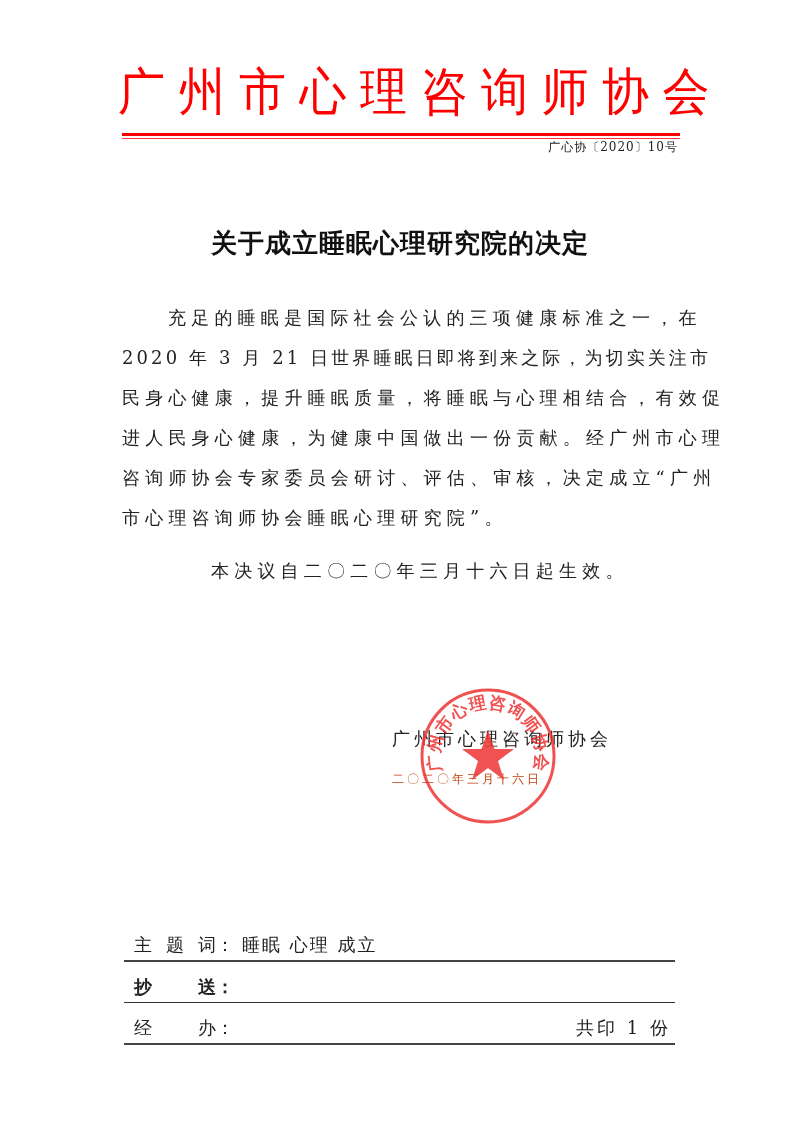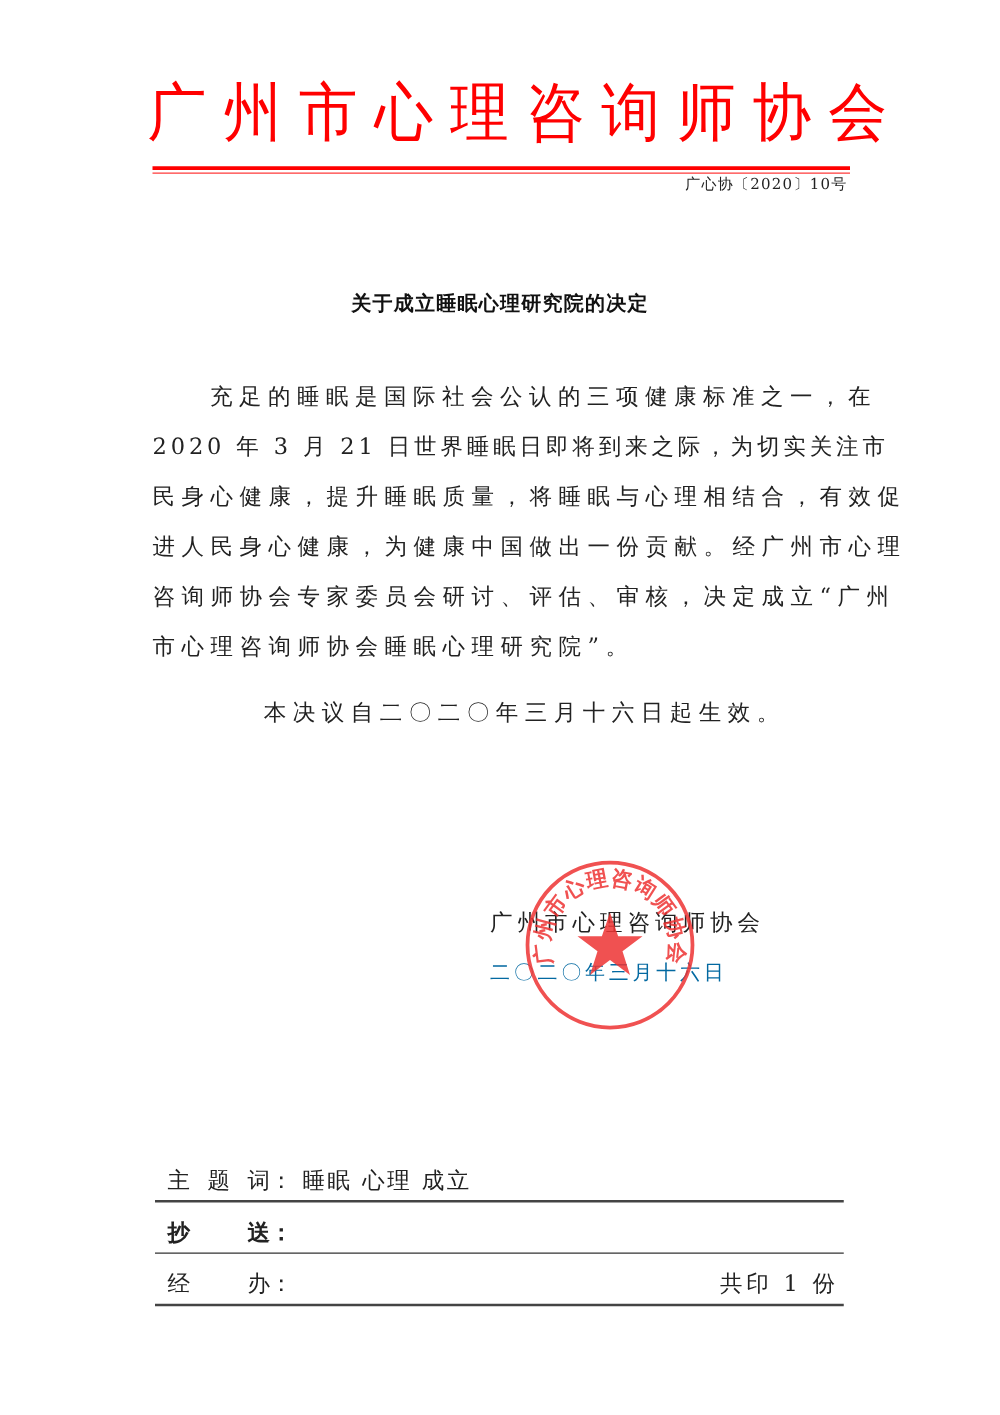--- a/index.html
+++ b/index.html
@@ -59,21 +59,21 @@
     }
 
     
     .doc-title {
       left: 0;
       width: 800px;
       top: 226px;
       text-align: center;
       font-family: "DejaVu Sans", sans-serif;
       font-weight: bold;
-      font-size: 16px;
+      font-size: 26px;
       line-height: 34px;
       letter-spacing: 1px;
       color: #111;
     }
 
     
     .body-line {
       left: 122px;
       width: 558px;
       font-size: 18px;
@@ -91,27 +91,26 @@
       font-size: 18px;
       line-height: 26px;
       letter-spacing: 4px;
       white-space: nowrap;
       color: #222;
       z-index: 1;
     }
     .sig-date {
       left: 392px;
       top: 766px;
-      font-size: 16px;
+      font-size: 12px;
       line-height: 26px;
       letter-spacing: 3px;
       white-space: nowrap;
-      color: #0369a1;
+      color: #c2410c;
       z-index: 1;
-      font-family: Liberation Mono, monospace;
     }
     .seal {
       left: 418px;
       top: 686px;
       width: 140px;
       height: 140px;
       z-index: 2;
       pointer-events: none;
       opacity: 0.85;
     }

